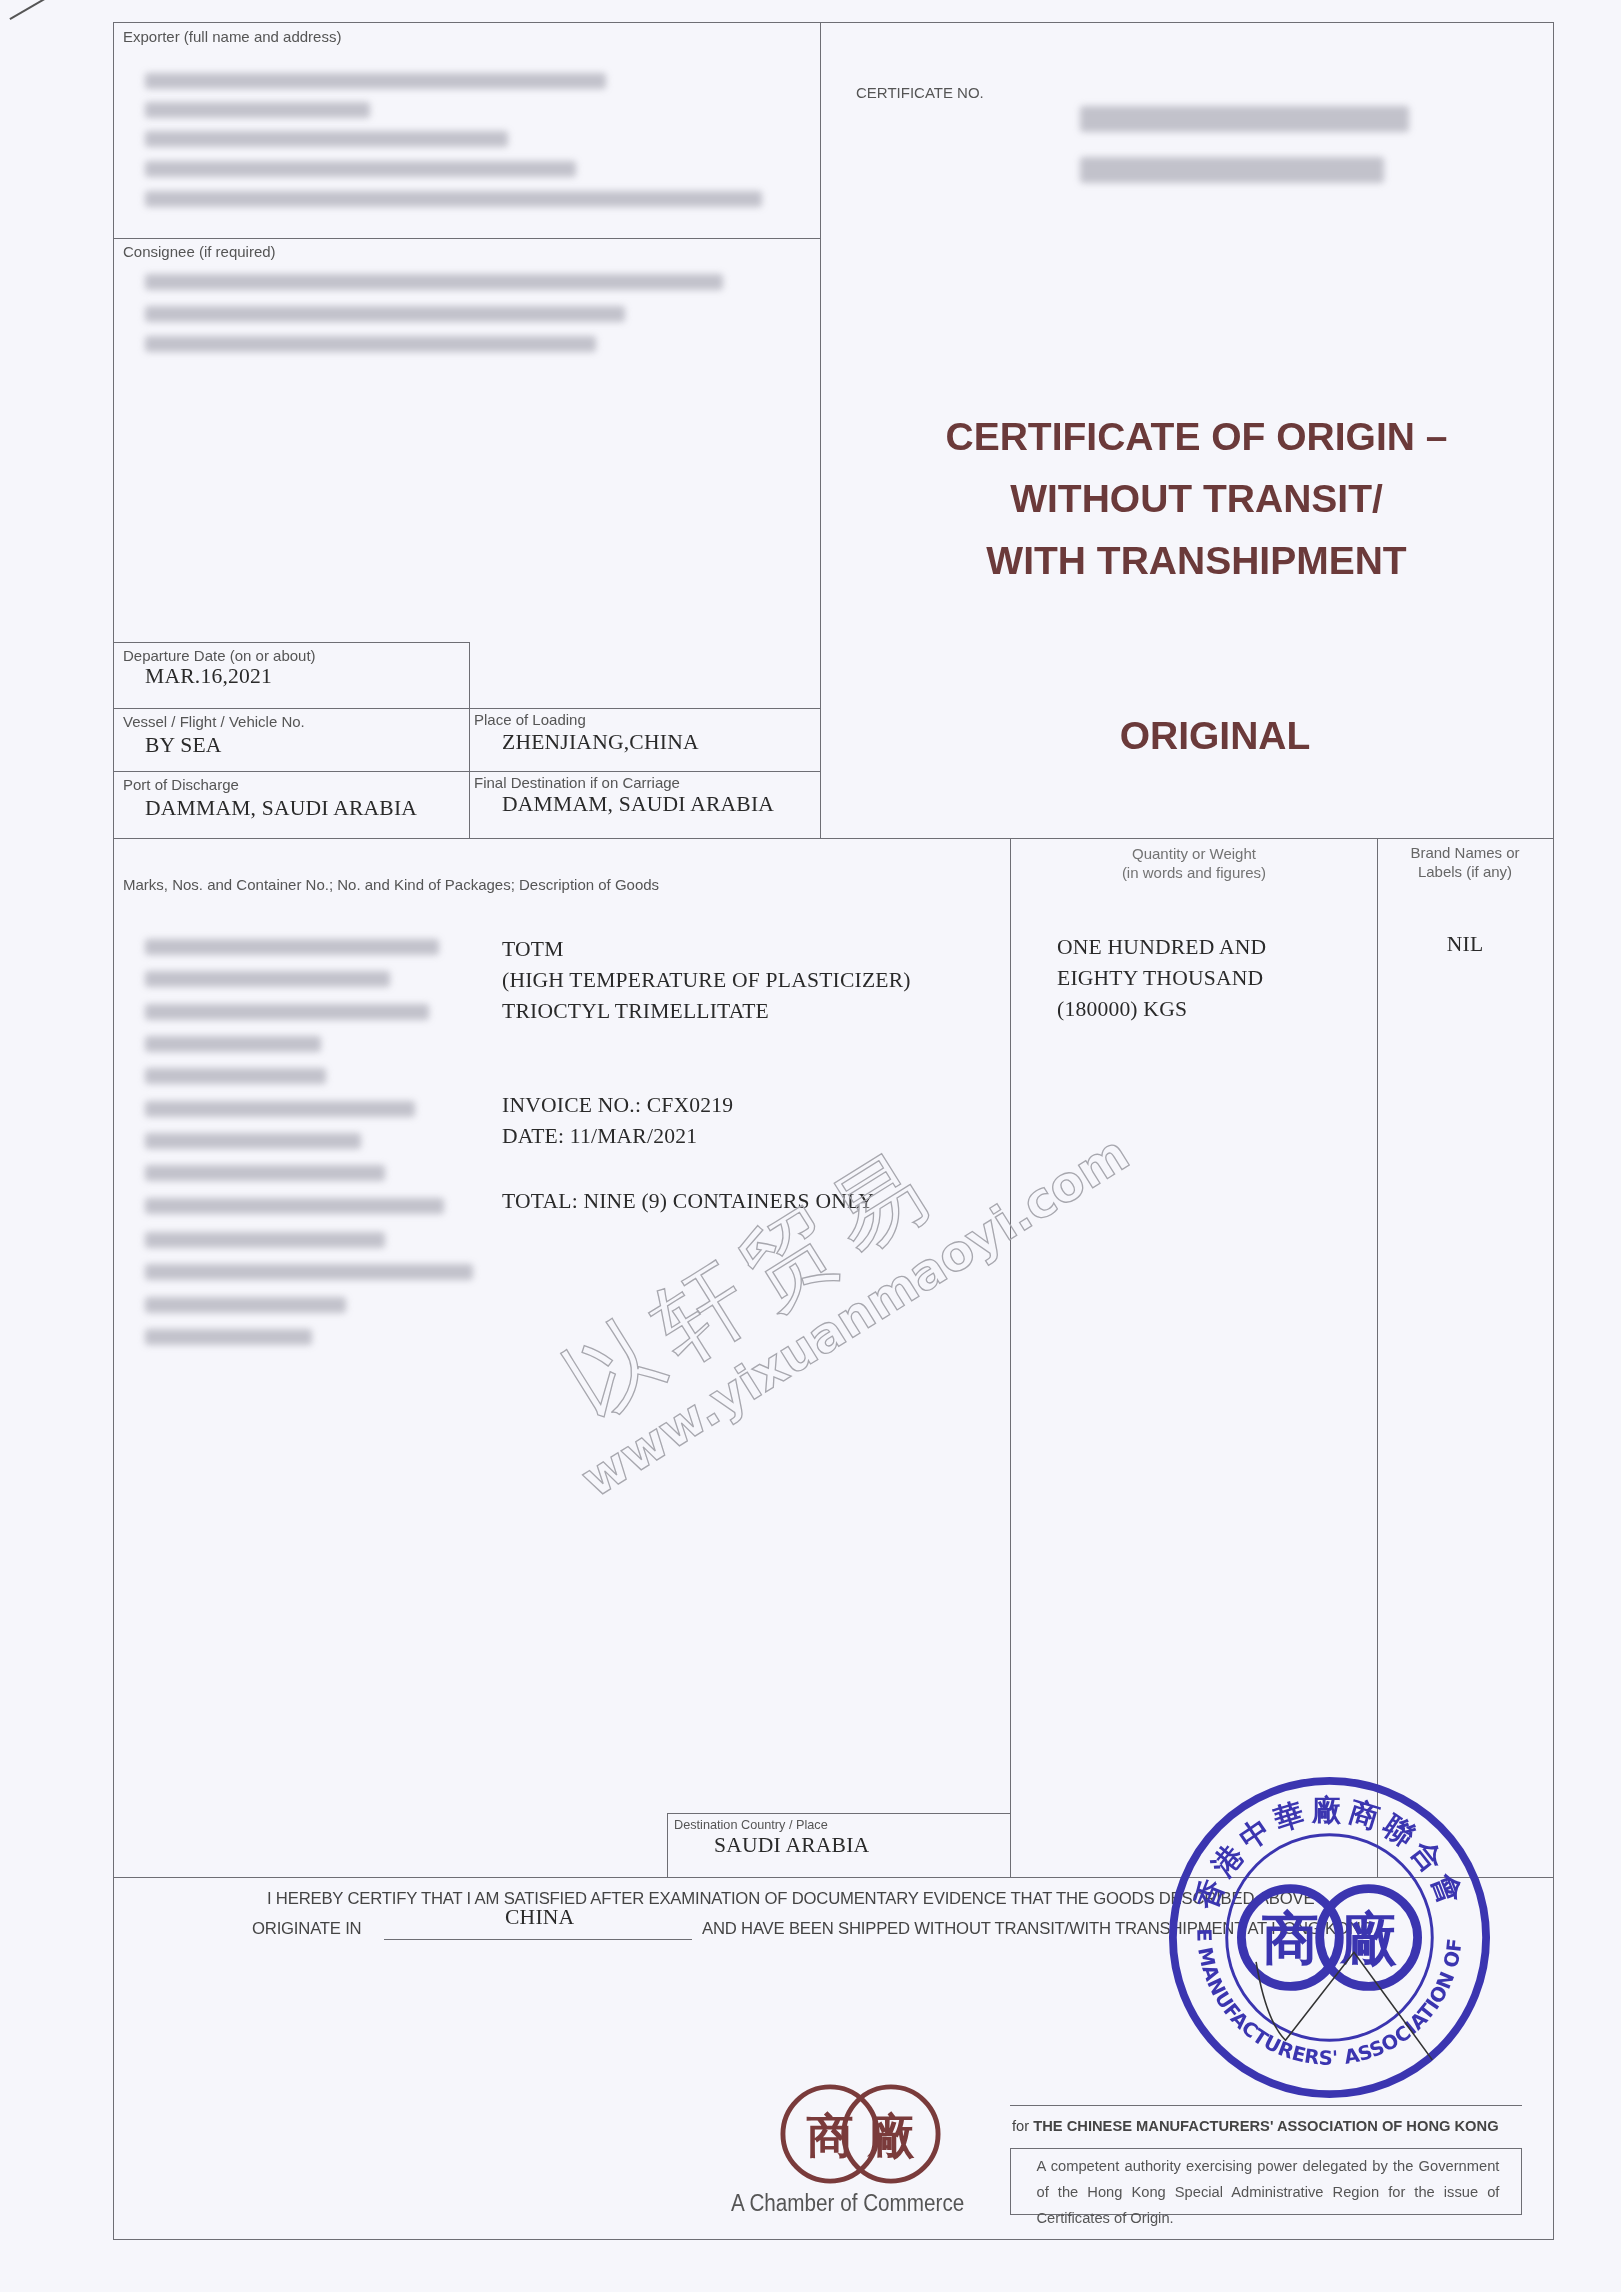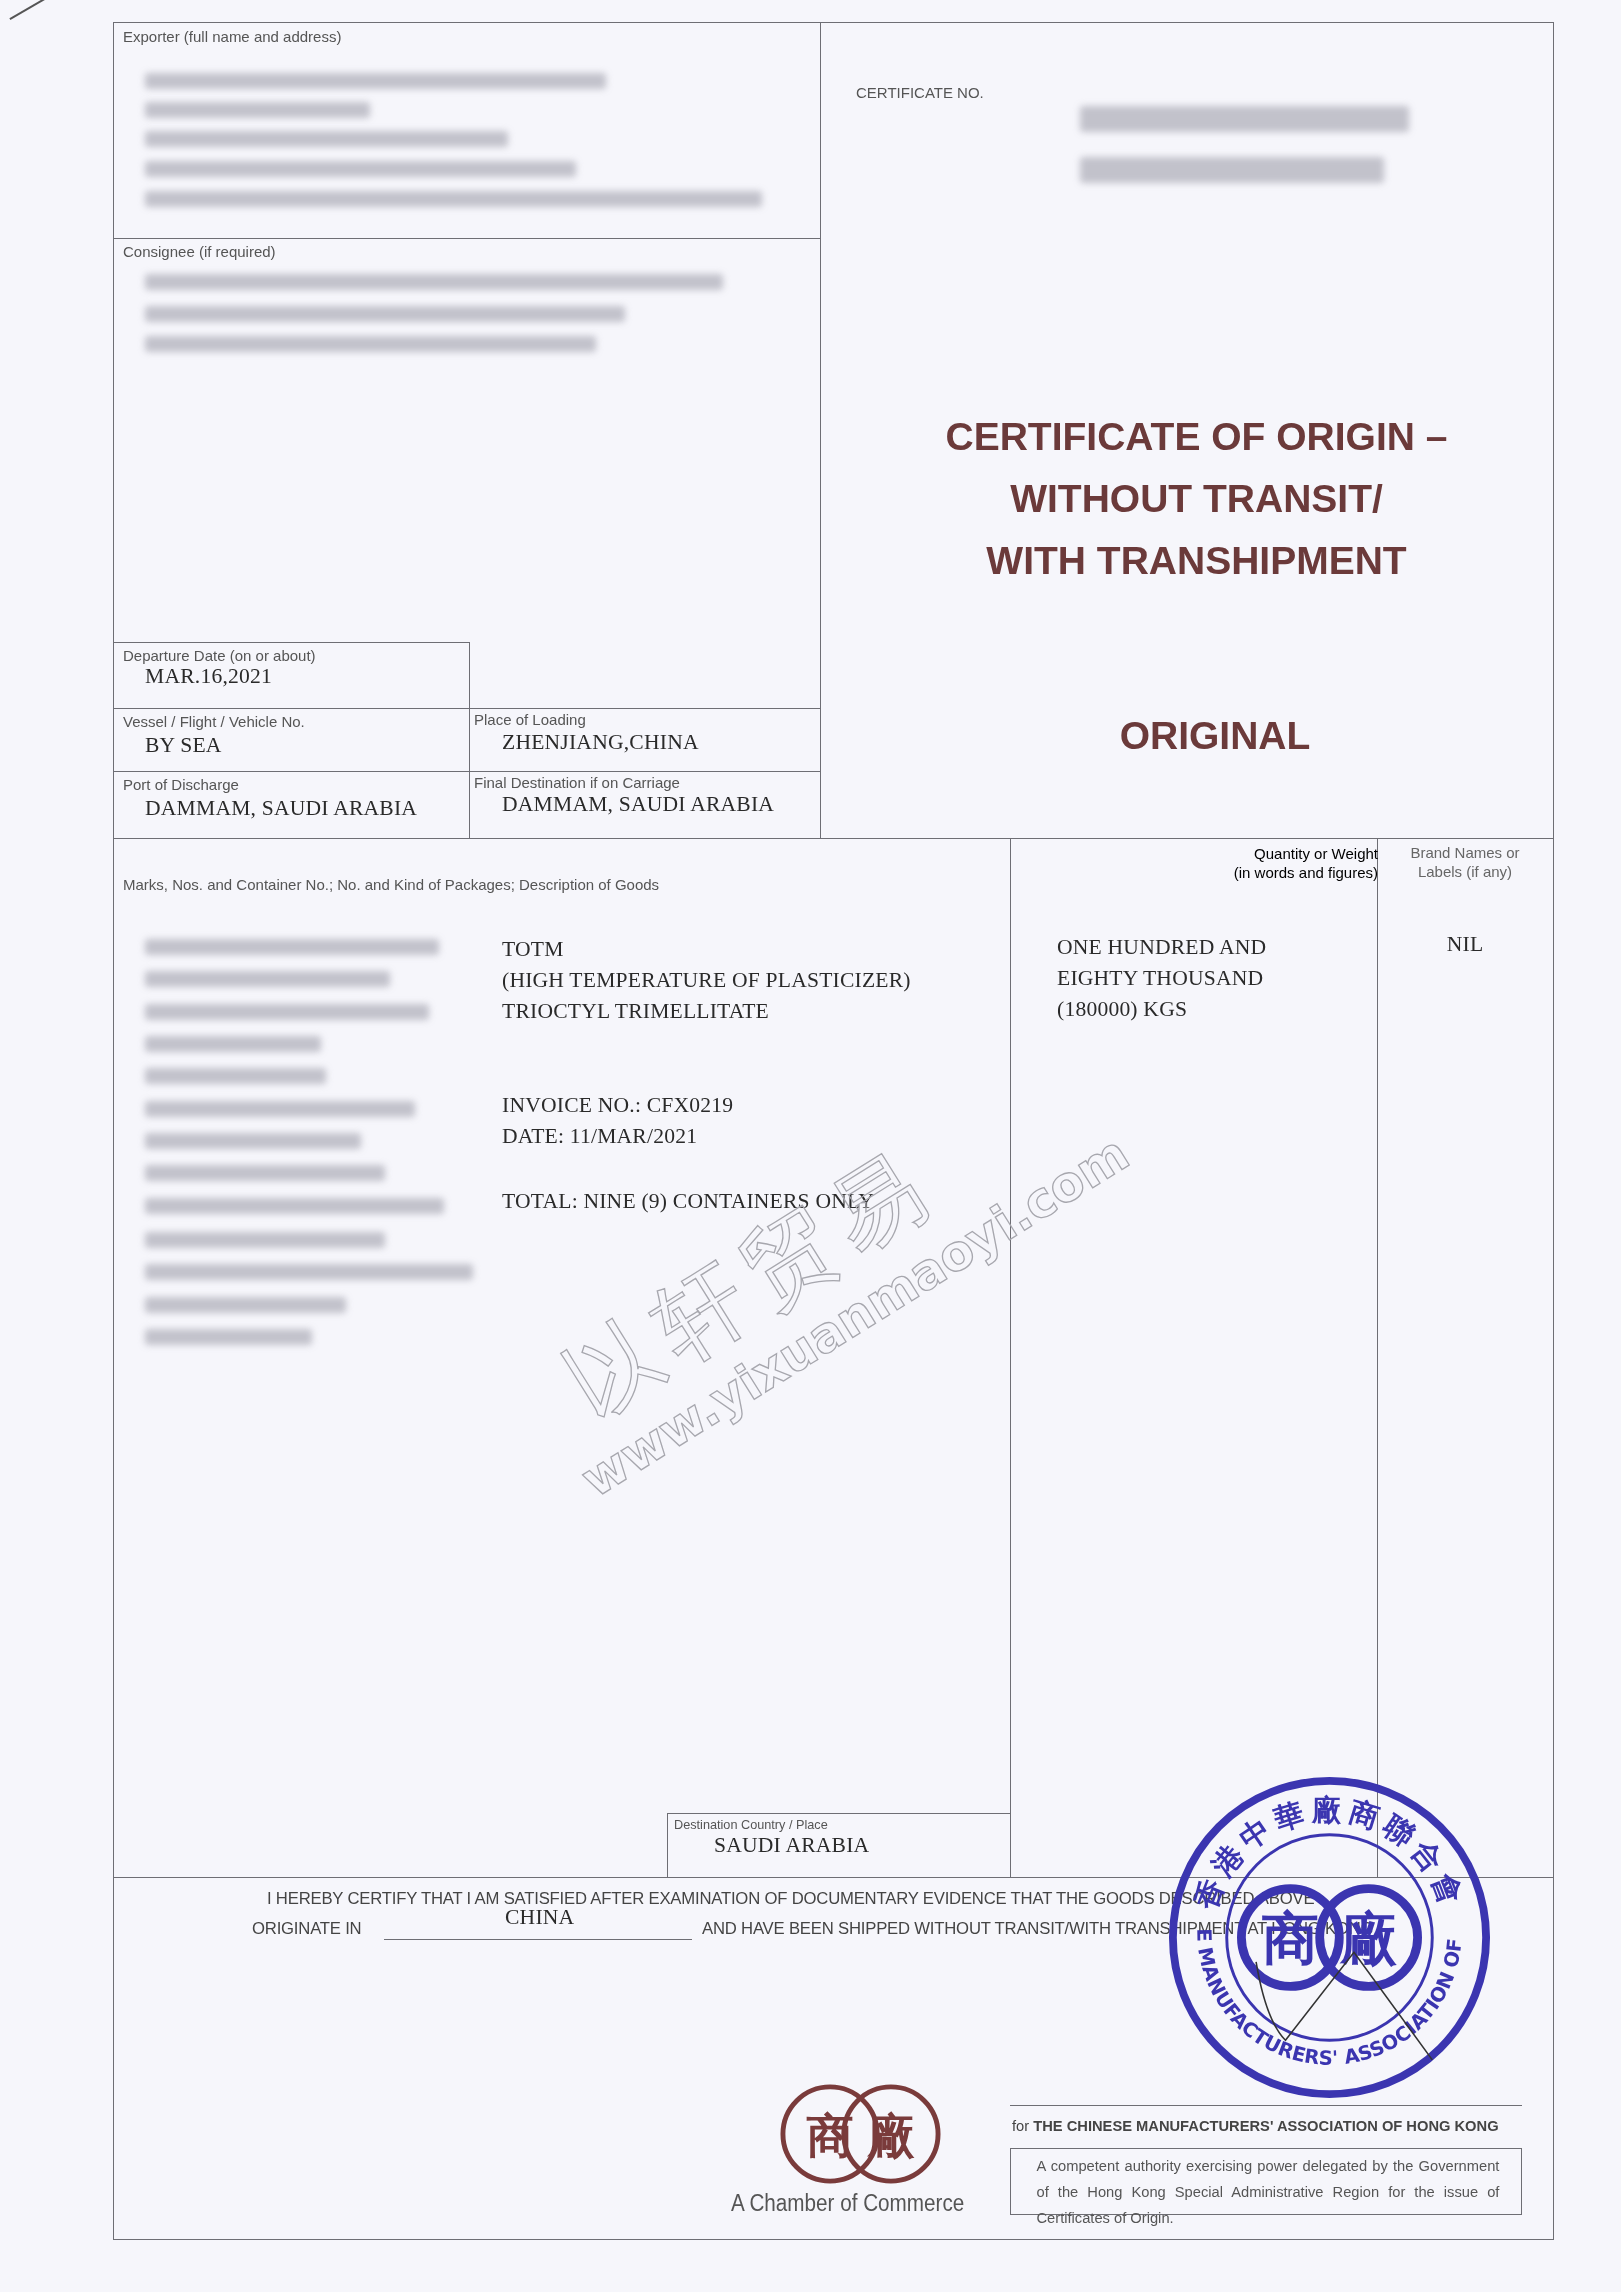--- a/index.html
+++ b/index.html
@@ -80,21 +80,21 @@
 <div class="value" style="left:145px; top:733px;">BY SEA</div>
 <div class="label" style="left:474px; top:711px;">Place of Loading</div>
 <div class="value" style="left:502px; top:730px;">ZHENJIANG,CHINA</div>
 
 <div class="label" style="left:123px; top:776px;">Port of Discharge</div>
 <div class="value" style="left:145px; top:796px;">DAMMAM, SAUDI ARABIA</div>
 <div class="label" style="left:474px; top:774px;">Final Destination if on Carriage</div>
 <div class="value" style="left:502px; top:792px;">DAMMAM, SAUDI ARABIA</div>
 
 <div class="label" style="left:123px; top:848px;margin-top:28px;">Marks, Nos. and Container No.; No. and Kind of Packages; Description of Goods</div>
-<div class="label" style="left:1010px; top:845px; width:368px; text-align:right; line-height:18.6px; color:#000000;">
+<div class="label" style="left:1010px; top:845px; width:368px; text-align:center; line-height:18.6px; color:#737373;">
   <div>Quantity or Weight</div>
   <div>(in words and figures)</div>
 </div>
 <div class="label" style="left:1377px; top:844px; width:176px; text-align:center; line-height:18.6px; color:#666;">
   <div>Brand Names or</div>
   <div>Labels (if any)</div>
 </div>
 
 <div>
   <div class="blur" style="left:145px; top:939px; width:294px;"></div>

